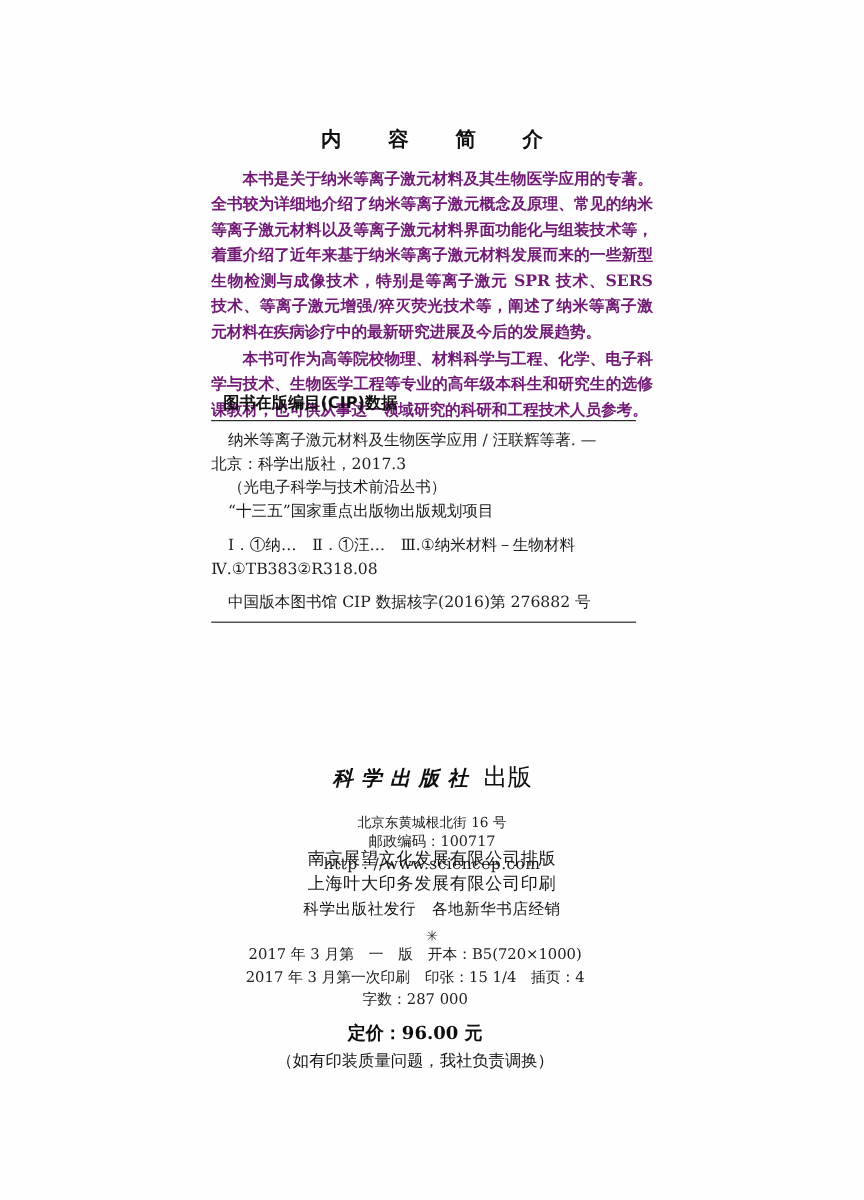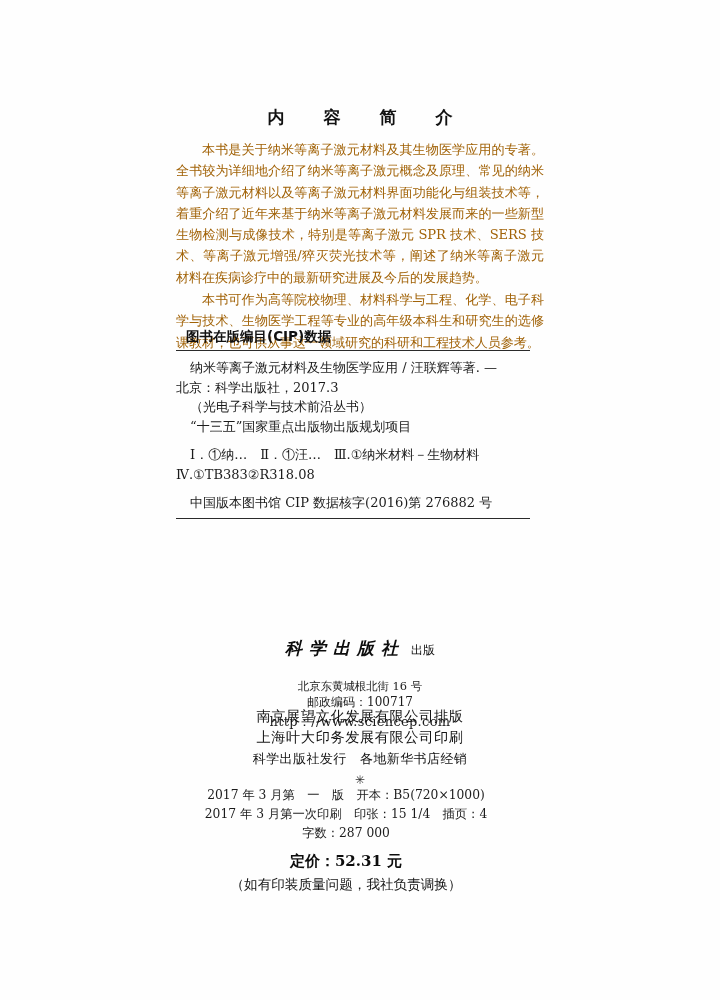--- a/index.html
+++ b/index.html
@@ -41,22 +41,23 @@
     font-family: "DejaVu Sans", "Liberation Sans", sans-serif;
     color: #111;
   }
   .abstract-p {
     font-size: 13.1px;
     line-height: 21.3px;
     text-align: justify;
     text-justify: inter-ideograph;
     text-indent: 26px;
     margin-top: 9px;
-    color: #a16207;
+    color: #701a75;
     letter-spacing: -0.1px;
+    font-weight: bold;
   }
   .abstract-p + .abstract-p { margin-top: 1px; }
 
   
   .cip-block {
     position: absolute;
     left: 176px;
     top: 326px;
     width: 354px;
   }
@@ -127,21 +128,21 @@
     font-weight: bold;
     font-style: italic;
     letter-spacing: 7px;
     font-family: "DejaVu Serif", "Liberation Serif", serif;
   }
   .imprint-publish {
     font-weight: normal;
     font-style: normal;
     margin-left: 6px;
     font-family: Liberation Sans, sans-serif;
-    font-size: 12px;
+    font-size: 20px;
   }
   .imprint-addr {
     font-size: 11.4px;
     line-height: 16px;
     margin-top: 16px;
     color: #1b1b1b;
   }
   .imprint-zip {
     font-size: 12px;
     line-height: 16px;
@@ -256,17 +257,17 @@
     <div class="prod-line">南京展望文化发展有限公司排版</div>
     <div class="prod-line">上海叶大印务发展有限公司印刷</div>
     <div class="prod-line small">科学出版社发行　各地新华书店经销</div>
     <div class="star">✳</div>
   </div>
 
   <div class="printspec">
     <div class="spec-line">2017 年 3 月第　一　版　开本：B5(720×1000)</div>
     <div class="spec-line">2017 年 3 月第一次印刷　印张：15 1/4　插页：4</div>
     <div class="spec-line">字数：287 000</div>
-    <div class="price">定价：52.31 元</div>
+    <div class="price">定价：96.00 元</div>
     <div class="exchange">（如有印装质量问题，我社负责调换）</div>
   </div>
 
 </div>
 
 </body></html>

